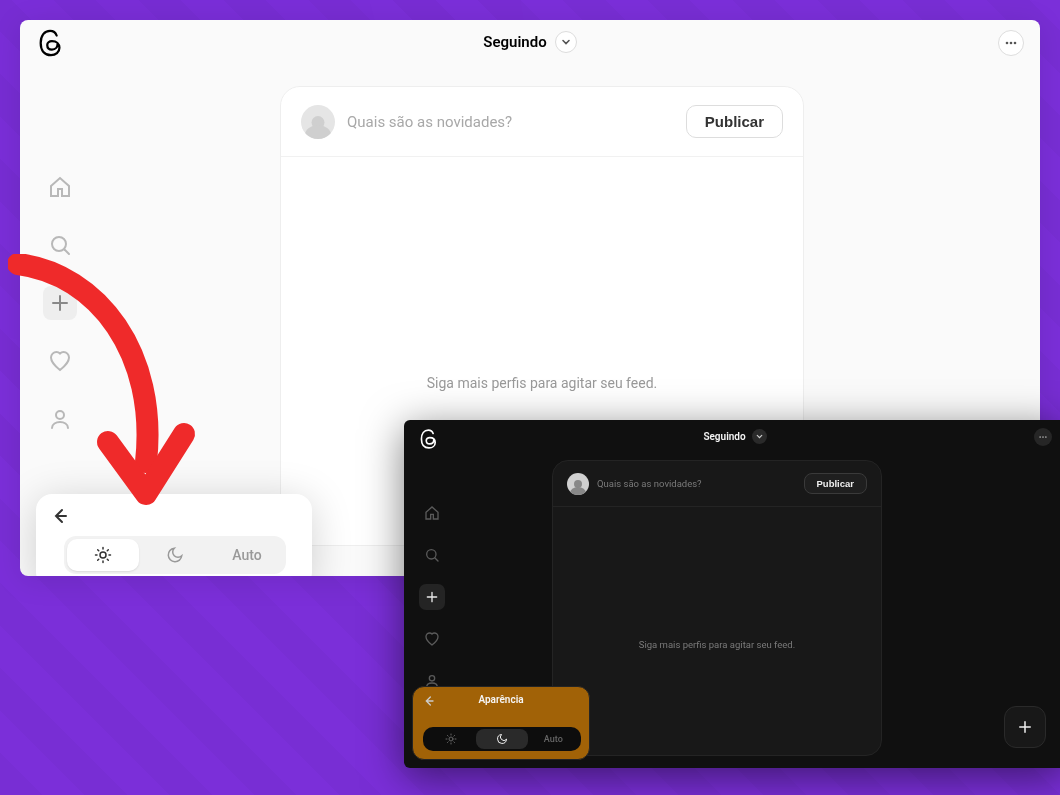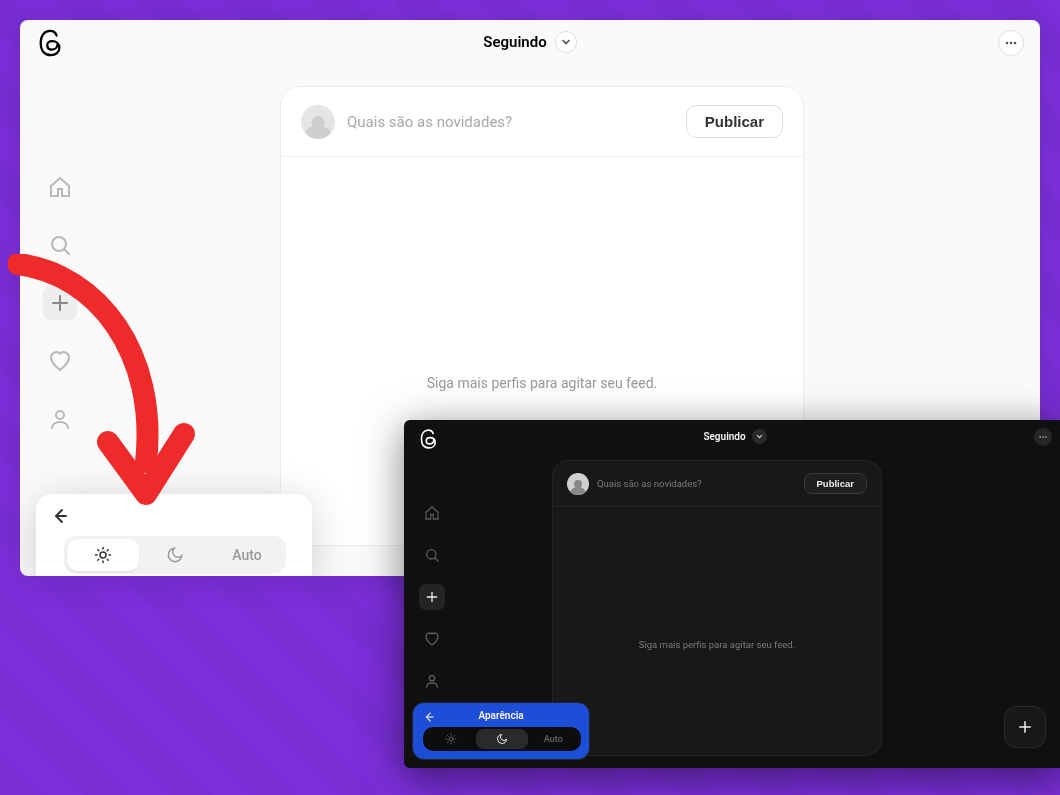--- a/index.html
+++ b/index.html
@@ -78,21 +78,21 @@
   .feed-card-dark { position:absolute; left:148px; top:40px; width:330px; height:296px; background:#181818; border-radius:16px; border:1px solid #242424;}
   .composer-dark { height:46px; display:flex; align-items:center; padding:0 14px; border-bottom:1px solid #242424;}
   .avatar-dark { width:22px; height:22px; border-radius:50%; background:#d0d0d0; position:relative; overflow:hidden;}
   .avatar-dark::before{content:"";position:absolute;left:50%;top:32%;width:8px;height:8px;background:#888;border-radius:50%;transform:translateX(-50%);}
   .avatar-dark::after{content:"";position:absolute;left:50%;bottom:-4px;width:16px;height:12px;background:#888;border-radius:50% 50% 0 0;transform:translateX(-50%);}
   .composer-text-dark { flex:1; margin-left:8px; color:#7a7a7a; font-size:9.5px;}
   .publish-dark { padding:4px 12px; border:1px solid #3a3a3a; background:#1f1f1f; border-radius:8px; color:#eee; font-size:9.5px; font-weight:600;}
   .empty-text-dark { position:absolute; top:178px; width:100%; text-align:center; color:#7a7a7a; font-size:9.5px;}
 
   .appearance-pop-dark{
-    position:absolute; left:8px; bottom:8px; width:178px; height:58px; background:#1d4ed8;
+    position:absolute; left:8px; bottom:8px; width:178px; height:74px; background:#a16207;
     border-radius:12px; border:1px solid #242424;
   }
   .dark-pop-back{ position:absolute; left:8px; top:6px; width:16px; height:16px; color:#ccc; display:flex; align-items:center; justify-content:center;}
   .dark-pop-title{ position:absolute; width:100%; top:7px; text-align:center; color:#f5f5f5; font-size:10px; font-weight:600;}
   .appearance-seg-dark{ position:absolute; left:10px; bottom:8px; width:158px; height:24px; background:#0d0d0d; border-radius:10px; display:flex; padding:2px;}
   .seg-opt-dark{ flex:1; border-radius:8px; display:flex; align-items:center; justify-content:center; color:#666; font-size:9px; font-weight:500;}
   .seg-opt-dark.active-dark{ background:#2a2a2a; color:#eee;}
 
   .compose-fab { position:absolute; right:20px; bottom:20px; width:42px; height:42px; border-radius:12px; background:#181818; border:1px solid #2a2a2a; display:flex; align-items:center; justify-content:center; color:#eee;}
 

